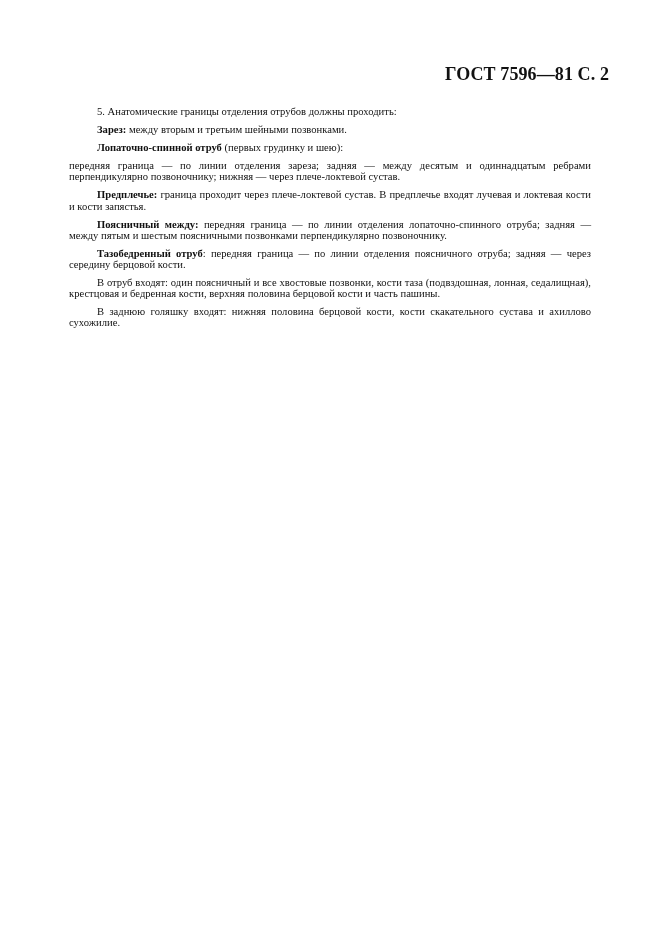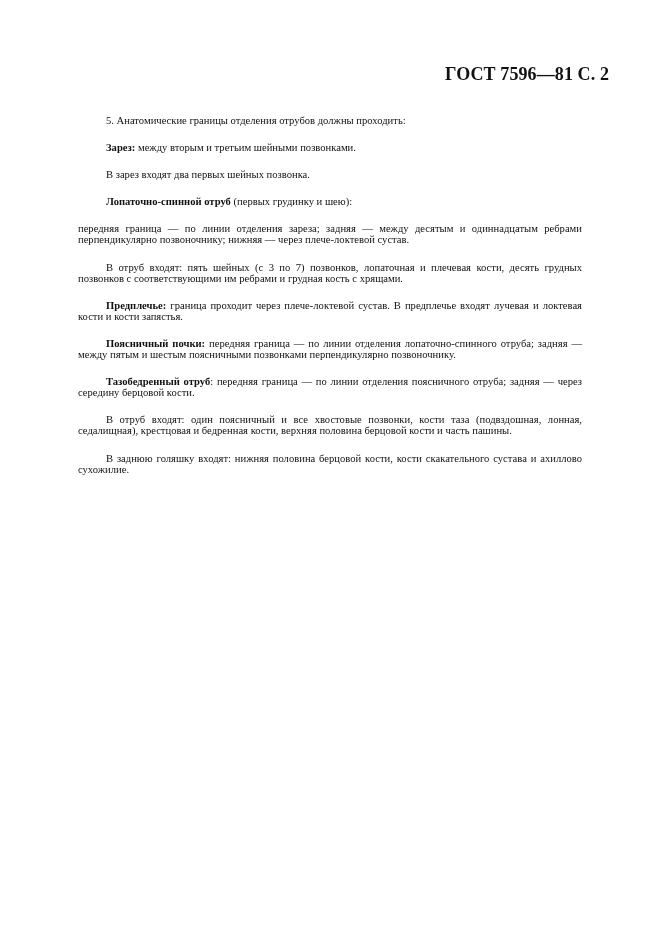--- a/index.html
+++ b/index.html
@@ -9,35 +9,33 @@
       color: #111111;
     }
     .header {
       position: absolute; top: 64px; right: 52px;
       font-weight: bold; font-size: 18px; letter-spacing: 0.1px;
     }
     .body-text {
       position: absolute; left: 62px; top: 99px; width: 536px;
       font-size: 10.6px; line-height: 11.1px;
     }
-    .p { margin: 16px; text-align: justify; }
+    .p { margin: 7px; text-align: justify; }
     .p.indent { text-indent: 28px; }
     .p.gap { margin-top: 3px; }
     .p b { font-weight: bold; }
   </style>
 </head>
 <body>
 
 <div class="header">ГОСТ 7596—81 С. 2</div>
 
 <div class="body-text">
   <p class="p indent"><b></b><span>5. Анатомические границы отделения отрубов должны проходить:</span></p>
   <p class="p indent"><b>Зарез:</b><span> между вторым и третьим шейными позвонками.</span></p>
-  <p class="p indent"><b></b><span>В зарез входят два первых шейных позвонка.</span></p>
   <p class="p indent"><b>Лопаточно-спинной отруб</b><span> (первых грудинку и шею):</span></p>
   <p class="p"><b></b><span>передняя граница — по линии отделения зареза; задняя — между десятым и одиннадцатым ребрами перпендикулярно позвоночнику; нижняя — через плече-локтевой сустав.</span></p>
-  <p class="p indent"><b></b><span>В отруб входят: пять шейных (с 3 по 7) позвонков, лопаточная и плечевая кости,  десять  грудных позвонков с соответствующими им ребрами и грудная кость с хрящами.</span></p>
   <p class="p indent"><b>Предплечье:</b><span> граница проходит через плече-локтевой сустав. В предплечье входят лучевая и локтевая кости и кости запястья.</span></p>
-  <p class="p indent gap"><b>Поясничный почки:</b><span> передняя граница — по линии отделения лопаточно-спинного отруба; задняя — между пятым и шестым поясничными позвонками перпендикулярно позвоночнику.</span></p>
+  <p class="p indent gap"><b>Поясничный между:</b><span> передняя граница — по линии отделения лопаточно-спинного отруба; задняя — между пятым и шестым поясничными позвонками перпендикулярно позвоночнику.</span></p>
   <p class="p indent"><b>Тазобедренный отруб</b><span>: передняя граница — по линии отделения поясничного отруба; задняя — через середину берцовой кости.</span></p>
   <p class="p indent"><b></b><span>В отруб входят: один поясничный и все хвостовые позвонки, кости таза (подвздошная, лонная, седалищная), крестцовая и бедренная кости, верхняя половина берцовой кости и часть пашины.</span></p>
   <p class="p indent"><b></b><span>В заднюю голяшку входят: нижняя половина берцовой кости, кости скакательного сустава и ахиллово сухожилие.</span></p>
 </div>
 
 </body></html>

